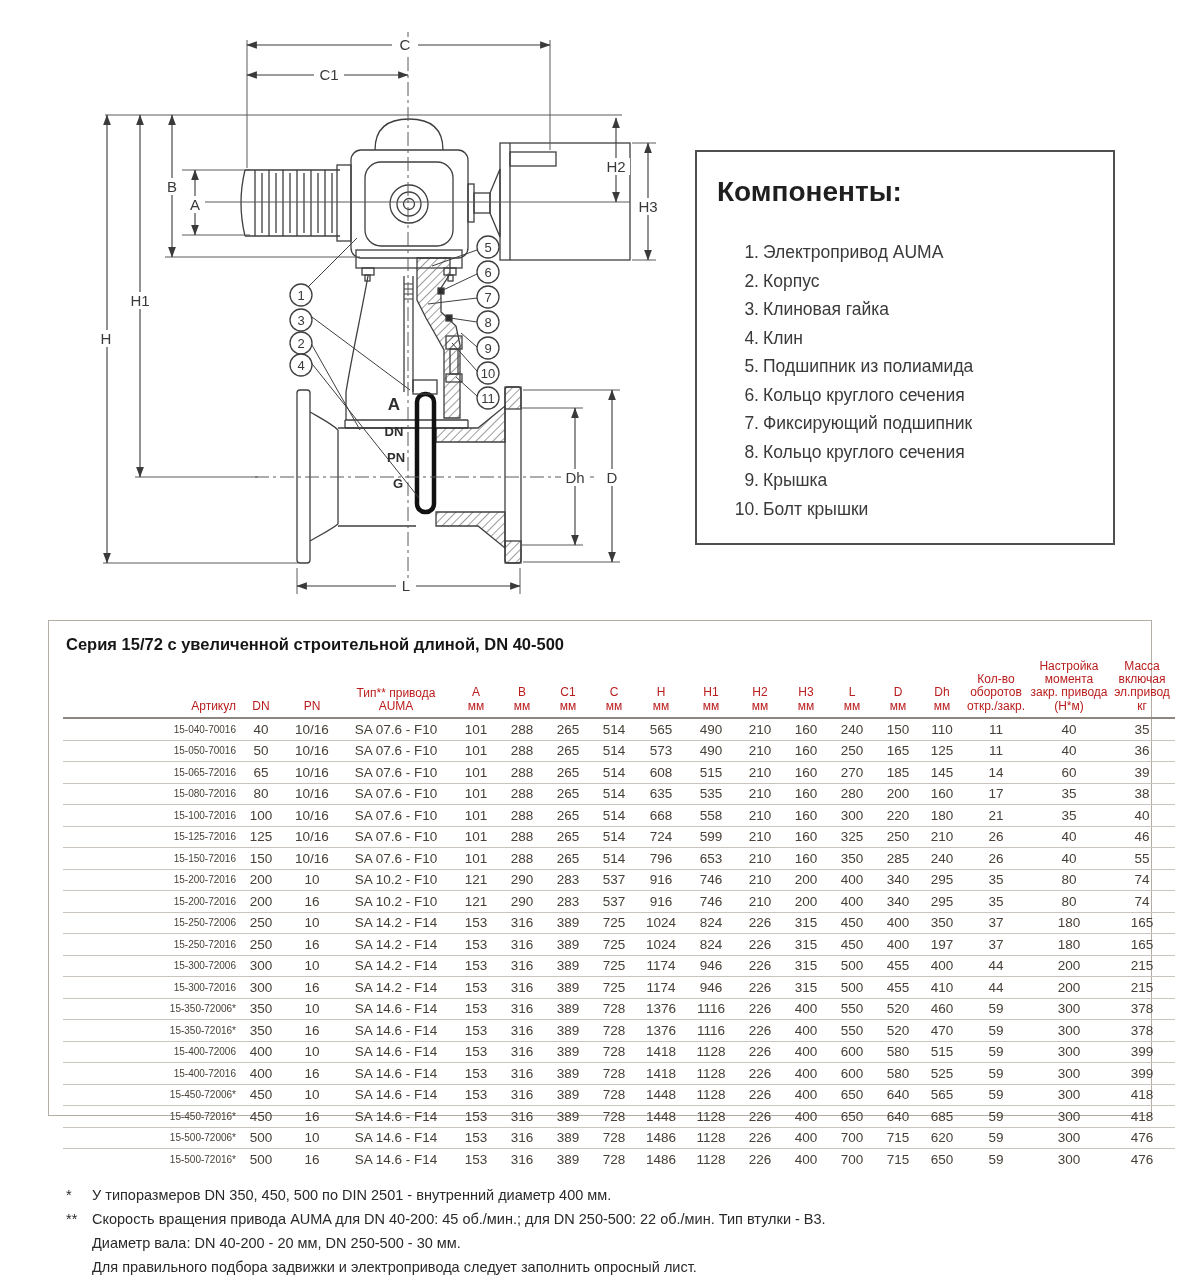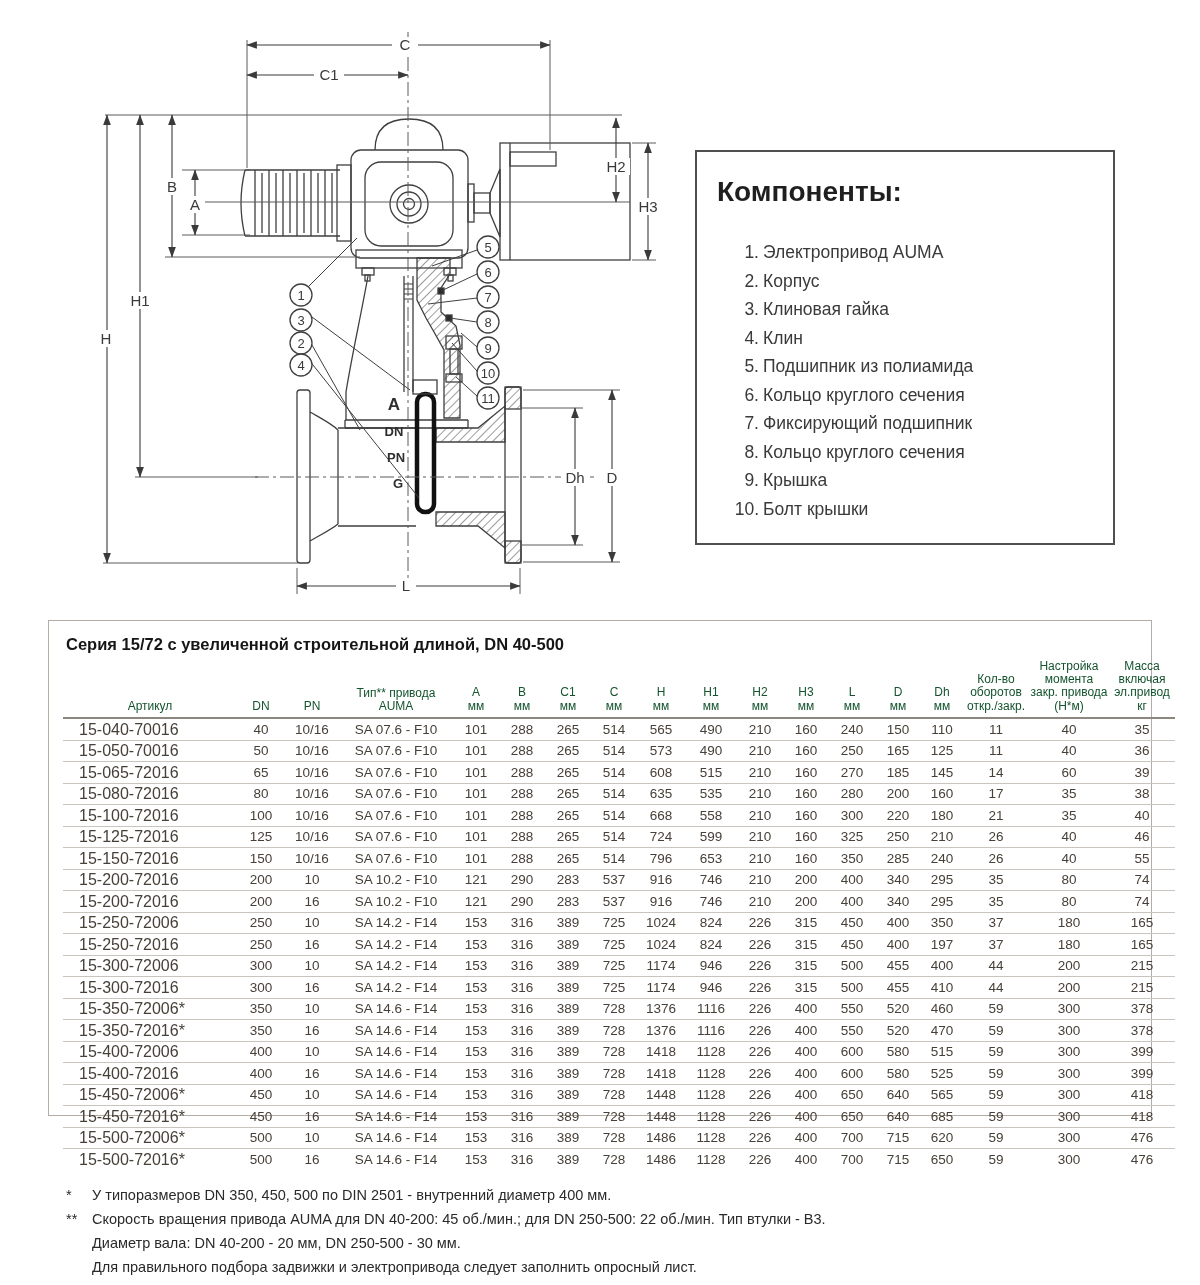--- a/index.html
+++ b/index.html
@@ -17,25 +17,25 @@
   #components .c-title{font-size:28px;font-weight:bold;color:#1f1f1f;margin:24px 0 0 20px;}
   #components ol{margin:30px 0 0 0;padding:0;list-style:none;}
   #components .c-item{display:flex;font-size:17.5px;color:#3a3a3a;line-height:28.5px;}
   #components .c-num{width:62px;text-align:right;flex:none;}
   #components .c-label{margin-left:4px;}
 
   
   #tablebox{left:48px;top:620px;width:1104px;height:496px;border:1px solid #b3ada6;box-sizing:border-box;background:#fff;padding:12px 14px 0 14px;}
   .t-title{font-size:16.5px;font-weight:bold;color:#161616;margin:2px 0 6px 3px;}
   table{border-collapse:collapse;table-layout:fixed;width:1076px;}
-  th{font-weight:normal;font-size:12px;color:#14532d;vertical-align:bottom;padding:0 1px 4px 1px;text-align:center;line-height:13px;}
+  th{font-weight:normal;font-size:12px;color:#b91c1c;vertical-align:bottom;padding:0 1px 4px 1px;text-align:center;line-height:13px;}
   th .hunit{margin-top:1px;}
   th.c-art{text-align:center;}
   td{font-size:13.5px;color:#474038;text-align:center;padding:0 1px;height:20.5px;line-height:15px;border-top:1px solid #c9c4bd;white-space:nowrap;}
-  td.c-art{text-align:left;padding-left:16px;font-size:16px;}
+  td.c-art{text-align:right;padding-left:16px;font-size:10px;}
   thead tr{border-bottom:2px solid #8d8780;}
   tbody tr:first-child td{border-top:none;}
 
   
   #footnotes{margin-top:13px;margin-left:3px;}
   .fn-line{display:flex;font-size:14.5px;color:#2a2a2a;line-height:24px;}
   .fn-marker{width:26px;flex:none;}
   .fn-text{flex:1;}
 </style>
 </head>
@@ -263,21 +263,21 @@
         <span class="c-label">Болт крышки</span>
       </li>
     </ol>
 </div>
 
 <div class="abs" id="tablebox">
   <div class="t-title">Серия 15/72 с увеличенной строительной длиной, DN 40-500</div>
   <table>
     <thead>
         <tr id="thead-row">
-          <th class="c-art" style="width: 172px;">
+          <th class="c-art" style="width: 172px; text-align: right;">
             <div class="hname">Артикул</div>
           </th>
           <th style="width: 46px;">
             <div class="hname">DN</div>
           </th>
           <th style="width: 52px;">
             <div class="hname">PN</div>
           </th>
           <th style="width: 112px;">
             <div class="hname">Тип** привода AUMA</div>

